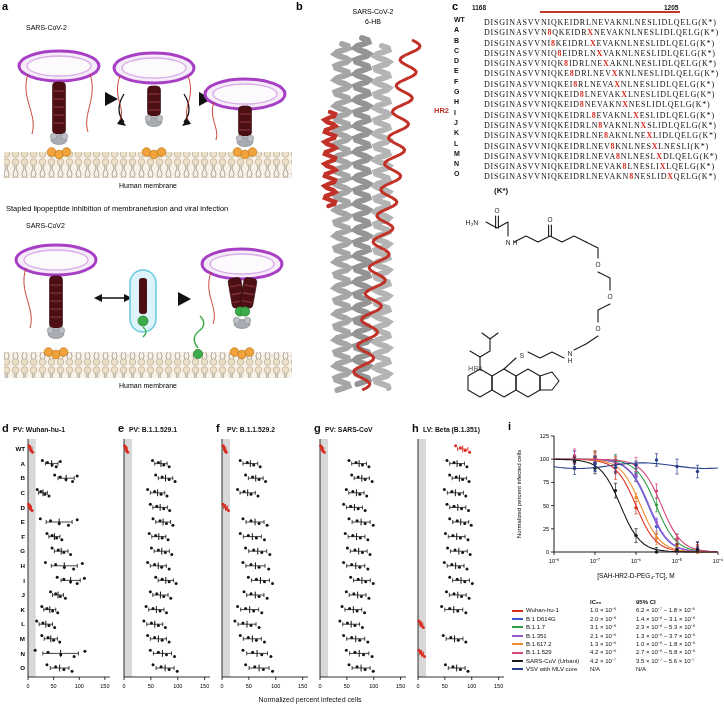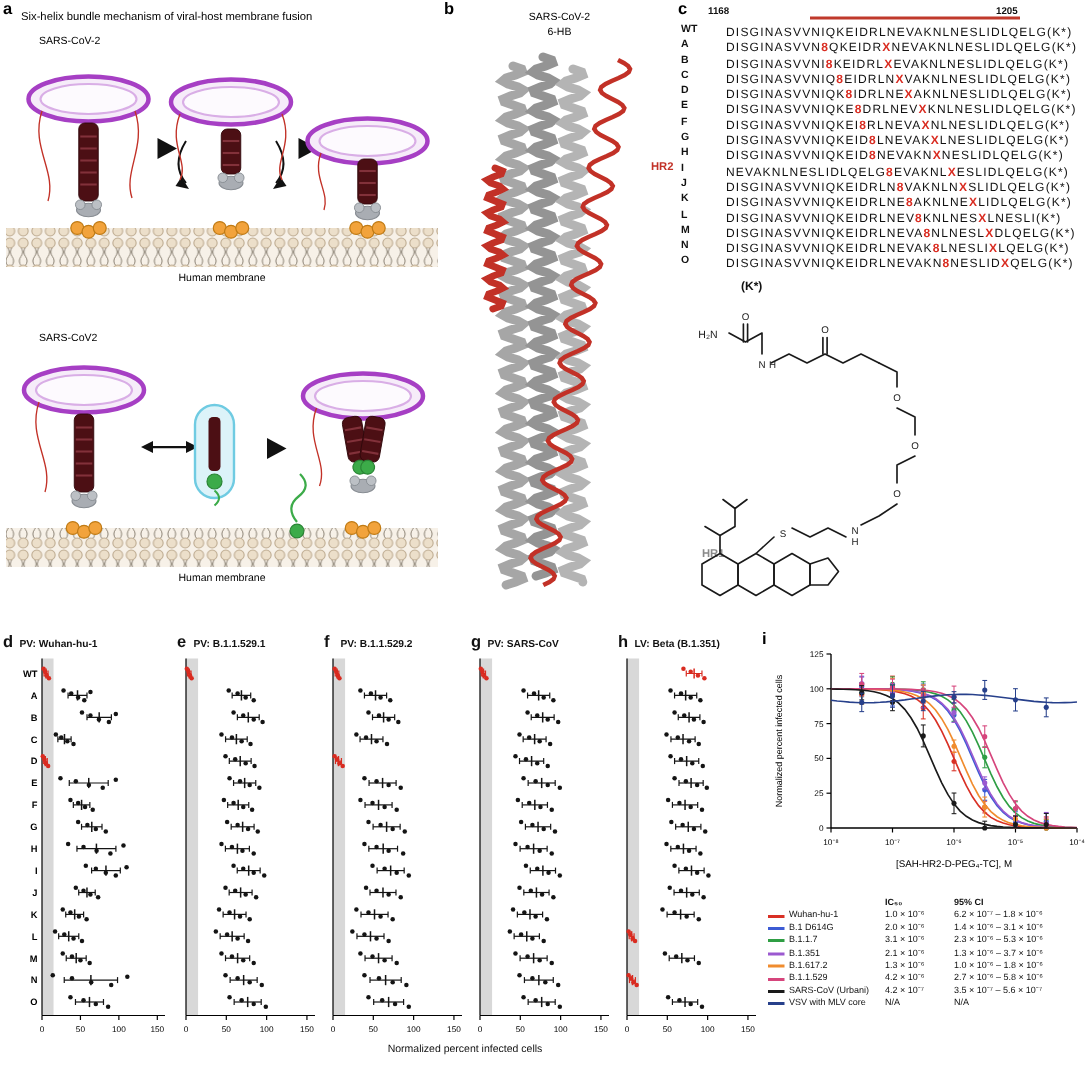--- a/index.html
+++ b/index.html
@@ -10,21 +10,21 @@
   .ptitle{font-size:7.5px;color:#000;}
   .small-label{font-size:7px;color:#000;}
   .center{text-align:center;}
   svg{display:block;}
   svg text{font-family:"Liberation Sans",sans-serif;}
   
   #panel-c{left:452px;top:2px;width:270px;height:418px;}
   .seqrow{height:10.3px;line-height:10.3px;white-space:nowrap;}
   .seqlabel{display:inline-block;width:18px;font-size:7px;font-weight:bold;
             font-family:"Liberation Sans",sans-serif;vertical-align:top;}
-  .seq{font-family:Liberation Sans, sans-serif;font-size:8px;letter-spacing:0.8px;white-space:pre;padding-left:12px;}
+  .seq{font-family:Liberation Serif, serif;font-size:8px;letter-spacing:0.8px;white-space:pre;padding-left:12px;}
   .seq .red{color:#d92b20;font-weight:bold;}
   .resnum{font-size:6.5px;font-weight:bold;}
   .redline{height:2px;background:#c0392b;}
   
   .dotpanel{position:absolute;top:422px;height:296px;}
   .dp-letter{position:absolute;left:0;top:0;font-weight:bold;font-size:11px;}
   .dp-title{position:absolute;left:11px;top:4px;font-size:6.8px;font-weight:bold;white-space:nowrap;}
   .dotsvg{position:absolute;left:0;top:15px;}
   
   #dose-legend{left:512px;top:598px;width:212px;font-size:6px;}
@@ -139,23 +139,23 @@
         <circle cx="0" cy="34" r="4.6" fill="#3cab49" stroke="#2b8536" stroke-width="0.8"></circle>
     </g>
     <use href="#gray" x="240" y="322"></use>
     <use href="#ace2" x="240" y="350"></use>
     <path d="M209,270 C201,292 217,306 211,322" stroke="#c23127" stroke-width="0.9" fill="none"></path>
 
     <circle cx="196" cy="352" r="4.6" fill="#3cab49" stroke="#2b8536" stroke-width="0.8"></circle>
     <path d="M196,346 q-8,-10 1,-17 q9,-7 1,-15" stroke="#3cab49" stroke-width="1.5" fill="none"></path>
   </svg>
   <div class="abs pletter" style="left:0;top:-2px;">a</div>
-  <div class="abs ptitle" style="left:12px;top:4px;width:278px;">Six-helix bundle mechanism of viral-host membrane fusion</div>
   <div class="abs small-label" style="left:24px;top:22px;">SARS-CoV-2</div>
   <div class="abs small-label center" style="left:0;top:180px;width:292px;">Human membrane</div>
+  <div class="abs ptitle" style="left:4px;top:202px;width:288px;">Stapled lipopeptide inhibition of membranefusion and viral infection</div>
   <div class="abs small-label" style="left:24px;top:220px;">SARS-CoV2</div>
   <div class="abs small-label center" style="left:0;top:380px;width:292px;">Human membrane</div>
 </div>
 
 <div class="abs" style="left:294px;top:2px;width:158px;height:418px;">
   <svg id="panel-b-svg" width="158" height="418" viewBox="0 0 158 418">
       <path d="M48.0,42L53.8,44L54.5,46L49.7,48L43.4,50L41.1,52L44.7,54L51.3,56L54.9,58L52.6,60L46.3,62L41.5,64L42.2,66L48.0,68L53.8,70L54.5,72L49.7,74L43.4,76L41.1,78L44.7,80L51.3,82L54.9,84L52.6,86L46.3,88L41.5,90L42.2,92L48.0,94L53.8,96L54.5,98L49.7,100L43.4,102L41.1,104L44.7,106L51.3,108L54.9,110L52.6,112L46.3,114L41.5,116L42.2,118L48.0,120L53.8,122L54.5,124L49.7,126L43.4,128L41.1,130L44.7,132L51.3,134L54.9,136L52.6,138L46.3,140L41.5,142L42.2,144L48.0,146L53.8,148L54.5,150L49.7,152L43.4,154L41.1,156L44.7,158L51.3,160L54.9,162L52.6,164L46.3,166L41.5,168L42.2,170L48.0,172L53.8,174L54.5,176L49.7,178L43.4,180L41.1,182L44.7,184L51.3,186L54.9,188L52.6,190L46.3,192L41.5,194L42.2,196L48.0,198L53.8,200L54.5,202L49.7,204L43.4,206L41.1,208L44.7,210L51.3,212L54.9,214L52.6,216L46.3,218L41.5,220L42.2,222L48.0,224L53.8,226L54.5,228L49.7,230L43.4,232L41.1,234L44.7,236L51.3,238L54.9,240L52.6,242L46.3,244L41.5,246L42.2,248L48.0,250L53.8,252L54.5,254L49.7,256L43.4,258L41.1,260L44.7,262L51.3,264L54.9,266L52.6,268L46.3,270L41.5,272L42.2,274L48.0,276L53.8,278L54.5,280L49.7,282L43.4,284L41.1,286L44.7,288L51.3,290L54.9,292L52.6,294L46.3,296L41.5,298L42.2,300L48.0,302L53.8,304L54.5,306L49.7,308L43.4,310L41.1,312L44.7,314L51.3,316L54.9,318L52.6,320L46.3,322L41.5,324L42.2,326L48.0,328L53.8,330L54.5,332L49.7,334L43.4,336L41.1,338L44.7,340L51.3,342L54.9,344L52.6,346L46.3,348L41.5,350L42.2,352L48.0,354L53.8,356L54.5,358L49.7,360L43.4,362L41.1,364L44.7,366L51.3,368L54.9,370L52.6,372L46.3,374L41.5,376L42.2,378L48.0,380L53.8,382L54.5,384L49.7,386L43.4,388" stroke="#a6a6a6" stroke-width="6" fill="none" stroke-linecap="round"></path>
       <path d="M68.0,36L73.8,38L74.5,40L69.7,42L63.4,44L61.1,46L64.7,48L71.3,50L74.9,52L72.6,54L66.3,56L61.5,58L62.2,60L68.0,62L73.8,64L74.5,66L69.7,68L63.4,70L61.1,72L64.7,74L71.3,76L74.9,78L72.6,80L66.3,82L61.5,84L62.2,86L68.0,88L73.8,90L74.5,92L69.7,94L63.4,96L61.1,98L64.7,100L71.3,102L74.9,104L72.6,106L66.3,108L61.5,110L62.2,112L68.0,114L73.8,116L74.5,118L69.7,120L63.4,122L61.1,124L64.7,126L71.3,128L74.9,130L72.6,132L66.3,134L61.5,136L62.2,138L68.0,140L73.8,142L74.5,144L69.7,146L63.4,148L61.1,150L64.7,152L71.3,154L74.9,156L72.6,158L66.3,160L61.5,162L62.2,164L68.0,166L73.8,168L74.5,170L69.7,172L63.4,174L61.1,176L64.7,178L71.3,180L74.9,182L72.6,184L66.3,186L61.5,188L62.2,190L68.0,192L73.8,194L74.5,196L69.7,198L63.4,200L61.1,202L64.7,204L71.3,206L74.9,208L72.6,210L66.3,212L61.5,214L62.2,216L68.0,218L73.8,220L74.5,222L69.7,224L63.4,226L61.1,228L64.7,230L71.3,232L74.9,234L72.6,236L66.3,238L61.5,240L62.2,242L68.0,244L73.8,246L74.5,248L69.7,250L63.4,252L61.1,254L64.7,256L71.3,258L74.9,260L72.6,262L66.3,264L61.5,266L62.2,268L68.0,270L73.8,272L74.5,274L69.7,276L63.4,278L61.1,280L64.7,282L71.3,284L74.9,286L72.6,288L66.3,290L61.5,292L62.2,294L68.0,296L73.8,298L74.5,300L69.7,302L63.4,304L61.1,306L64.7,308L71.3,310L74.9,312L72.6,314L66.3,316L61.5,318L62.2,320L68.0,322L73.8,324L74.5,326L69.7,328L63.4,330L61.1,332L64.7,334L71.3,336L74.9,338L72.6,340L66.3,342L61.5,344L62.2,346L68.0,348L73.8,350L74.5,352L69.7,354L63.4,356L61.1,358L64.7,360L71.3,362L74.9,364L72.6,366L66.3,368L61.5,370L62.2,372L68.0,374L73.8,376L74.5,378L69.7,380L63.4,382" stroke="#949494" stroke-width="6" fill="none" stroke-linecap="round"></path>
       <path d="M88.0,44L93.8,46L94.5,48L89.7,50L83.4,52L81.1,54L84.7,56L91.3,58L94.9,60L92.6,62L86.3,64L81.5,66L82.2,68L88.0,70L93.8,72L94.5,74L89.7,76L83.4,78L81.1,80L84.7,82L91.3,84L94.9,86L92.6,88L86.3,90L81.5,92L82.2,94L88.0,96L93.8,98L94.5,100L89.7,102L83.4,104L81.1,106L84.7,108L91.3,110L94.9,112L92.6,114L86.3,116L81.5,118L82.2,120L88.0,122L93.8,124L94.5,126L89.7,128L83.4,130L81.1,132L84.7,134L91.3,136L94.9,138L92.6,140L86.3,142L81.5,144L82.2,146L88.0,148L93.8,150L94.5,152L89.7,154L83.4,156L81.1,158L84.7,160L91.3,162L94.9,164L92.6,166L86.3,168L81.5,170L82.2,172L88.0,174L93.8,176L94.5,178L89.7,180L83.4,182L81.1,184L84.7,186L91.3,188L94.9,190L92.6,192L86.3,194L81.5,196L82.2,198L88.0,200L93.8,202L94.5,204L89.7,206L83.4,208L81.1,210L84.7,212L91.3,214L94.9,216L92.6,218L86.3,220L81.5,222L82.2,224L88.0,226L93.8,228L94.5,230L89.7,232L83.4,234L81.1,236L84.7,238L91.3,240L94.9,242L92.6,244L86.3,246L81.5,248L82.2,250L88.0,252L93.8,254L94.5,256L89.7,258L83.4,260L81.1,262L84.7,264L91.3,266L94.9,268L92.6,270L86.3,272L81.5,274L82.2,276L88.0,278L93.8,280L94.5,282L89.7,284L83.4,286L81.1,288L84.7,290L91.3,292L94.9,294L92.6,296L86.3,298L81.5,300L82.2,302L88.0,304L93.8,306L94.5,308L89.7,310L83.4,312L81.1,314L84.7,316L91.3,318L94.9,320L92.6,322L86.3,324L81.5,326L82.2,328L88.0,330L93.8,332L94.5,334L89.7,336L83.4,338L81.1,340L84.7,342L91.3,344L94.9,346L92.6,348L86.3,350L81.5,352L82.2,354L88.0,356L93.8,358L94.5,360L89.7,362L83.4,364L81.1,366L84.7,368L91.3,370L94.9,372L92.6,374L86.3,376L81.5,378L82.2,380L88.0,382L93.8,384L94.5,386" stroke="#b4b4b4" stroke-width="6" fill="none" stroke-linecap="round"></path>
       <path d="M118.0,38L121.9,40L124.8,42L126.0,44L125.2,46L122.5,48L118.4,50L113.8,52L109.7,54L106.9,56L106.1,58L107.3,60L110.3,62L114.1,64L118.0,66L120.9,68L122.2,70L121.4,72L118.6,74L114.5,76L109.9,78L105.8,80L103.0,82L102.2,84L103.5,86L106.4,88L110.3,90L114.2,92L117.1,94L118.3,96L117.5,98L114.8,100L110.6,102L106.0,104L101.9,106L99.2,108L98.4,110L99.6,112L102.5,114L106.4,116L110.3,118L113.2,120L114.5,122L113.6,124L110.9,126L106.8,128L102.2,130L98.1,132L95.3,134L94.5,136L95.7,138L98.7,140L102.5,142L106.4,144L109.4,146L110.6,148L109.8,150L107.0,152L102.9,154L98.3,156L94.2,158L91.5,160L90.6,162L91.9,164L94.8,166L98.7,168L102.6,170L105.5,172L106.7,174L105.9,176L103.2,178L99.1,180L94.5,182L90.3,184L87.6,186L86.8,188L88.0,190L90.9,192L94.8,194L98.7,196L101.6,198L102.9,200L102.0,202L99.3,204L95.2,206L90.6,208L86.5,210L83.7,212L82.9,214L84.1,216L87.1,218L91.0,220L94.8,222L97.8,224L99.0,226L98.2,228L95.4,230L91.3,232L86.7,234L82.6,236L79.9,238L79.1,240L80.3,242L83.2,244L87.1,246L91.0,248L93.9,250L95.1,252L94.3,254L91.6,256L87.5,258L82.9,260L78.8,262L76.0,264L75.2,266L76.4,268L79.3,270L83.2,272L87.1,274L90.0,276L91.3,278L90.5,280L87.7,282L83.6,284L79.0,286L74.9,288L72.1,290L71.3,292L72.6,294L75.5,296L79.4,298L83.3,300L86.2,302L87.4,304L86.6,306L83.9,308L79.7,310L75.1,312L71.0,314L68.3,316L67.5,318L68.7,320L71.6,322L75.5,324L79.4,326L82.3,328L83.6,330L82.7,332L80.0,334L75.9,336L71.3,338L67.2,340L64.4,342L63.6,344L64.8,346L67.8,348L71.6,350L75.5,352L78.5,354L79.7,356L78.9,358L76.1,360L72.0,362L67.4,364L63.3,366L60.6,368L59.7,370L61.0,372L63.9,374L67.8,376L71.7,378L74.6,380L75.8,382L75.0,384L72.3,386L68.2,388" stroke="#c23127" stroke-width="3" fill="none"></path>
@@ -176,21 +176,21 @@
   <div class="abs" style="left:2px;top:13px;width:266px;">
       <div class="seqrow"><span class="seqlabel">WT</span><span class="seq"><span>DISGINASVVNIQKEIDRLNEVAKNLNESLIDLQELG(K*)</span></span></div>
       <div class="seqrow"><span class="seqlabel">A</span><span class="seq"><span>DISGINASVVN</span><span class="red">8</span><span>QKEIDR</span><span class="red">X</span><span>NEVAKNLNESLIDLQELG(K*)</span></span></div>
       <div class="seqrow"><span class="seqlabel">B</span><span class="seq"><span>DISGINASVVNI</span><span class="red">8</span><span>KEIDRL</span><span class="red">X</span><span>EVAKNLNESLIDLQELG(K*)</span></span></div>
       <div class="seqrow"><span class="seqlabel">C</span><span class="seq"><span>DISGINASVVNIQ</span><span class="red">8</span><span>EIDRLN</span><span class="red">X</span><span>VAKNLNESLIDLQELG(K*)</span></span></div>
       <div class="seqrow"><span class="seqlabel">D</span><span class="seq"><span>DISGINASVVNIQK</span><span class="red">8</span><span>IDRLNE</span><span class="red">X</span><span>AKNLNESLIDLQELG(K*)</span></span></div>
       <div class="seqrow"><span class="seqlabel">E</span><span class="seq"><span>DISGINASVVNIQKE</span><span class="red">8</span><span>DRLNEV</span><span class="red">X</span><span>KNLNESLIDLQELG(K*)</span></span></div>
       <div class="seqrow"><span class="seqlabel">F</span><span class="seq"><span>DISGINASVVNIQKEI</span><span class="red">8</span><span>RLNEVA</span><span class="red">X</span><span>NLNESLIDLQELG(K*)</span></span></div>
       <div class="seqrow"><span class="seqlabel">G</span><span class="seq"><span>DISGINASVVNIQKEID</span><span class="red">8</span><span>LNEVAK</span><span class="red">X</span><span>LNESLIDLQELG(K*)</span></span></div>
       <div class="seqrow"><span class="seqlabel">H</span><span class="seq"><span>DISGINASVVNIQKEID</span><span class="red">8</span><span>NEVAKN</span><span class="red">X</span><span>NESLIDLQELG(K*)</span></span></div>
-      <div class="seqrow"><span class="seqlabel">I</span><span class="seq"><span>NEVAKNLNESLIDLQELG</span><span class="red">8</span><span>EVAKNL</span><span class="red">X</span><span>ESLIDLQELG(K*)</span></span></div>
+      <div class="seqrow"><span class="seqlabel">I</span><span class="seq"><span>DISGINASVVNIQKEIDRL</span><span class="red">8</span><span>EVAKNL</span><span class="red">X</span><span>ESLIDLQELG(K*)</span></span></div>
       <div class="seqrow"><span class="seqlabel">J</span><span class="seq"><span>DISGINASVVNIQKEIDRLN</span><span class="red">8</span><span>VAKNLN</span><span class="red">X</span><span>SLIDLQELG(K*)</span></span></div>
       <div class="seqrow"><span class="seqlabel">K</span><span class="seq"><span>DISGINASVVNIQKEIDRLNE</span><span class="red">8</span><span>AKNLNE</span><span class="red">X</span><span>LIDLQELG(K*)</span></span></div>
       <div class="seqrow"><span class="seqlabel">L</span><span class="seq"><span>DISGINASVVNIQKEIDRLNEV</span><span class="red">8</span><span>KNLNES</span><span class="red">X</span><span>LNESLI(K*)</span></span></div>
       <div class="seqrow"><span class="seqlabel">M</span><span class="seq"><span>DISGINASVVNIQKEIDRLNEVA</span><span class="red">8</span><span>NLNESL</span><span class="red">X</span><span>DLQELG(K*)</span></span></div>
       <div class="seqrow"><span class="seqlabel">N</span><span class="seq"><span>DISGINASVVNIQKEIDRLNEVAK</span><span class="red">8</span><span>LNESLI</span><span class="red">X</span><span>LQELG(K*)</span></span></div>
       <div class="seqrow"><span class="seqlabel">O</span><span class="seq"><span>DISGINASVVNIQKEIDRLNEVAKN</span><span class="red">8</span><span>NESLID</span><span class="red">X</span><span>QELG(K*)</span></span></div>
     </div>
   <div class="abs resnum" style="left:42px;top:184px;font-size:8px;">(K*)</div>
 
   <svg width="250" height="218" viewBox="0 0 250 218" style="position:absolute;left:8px;top:196px;">

